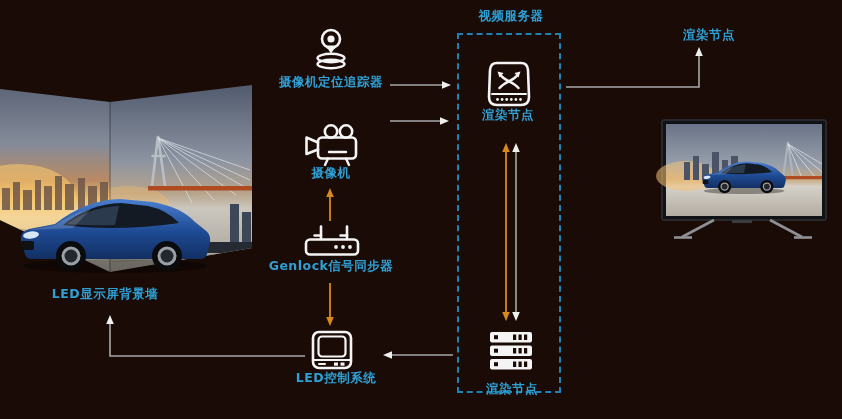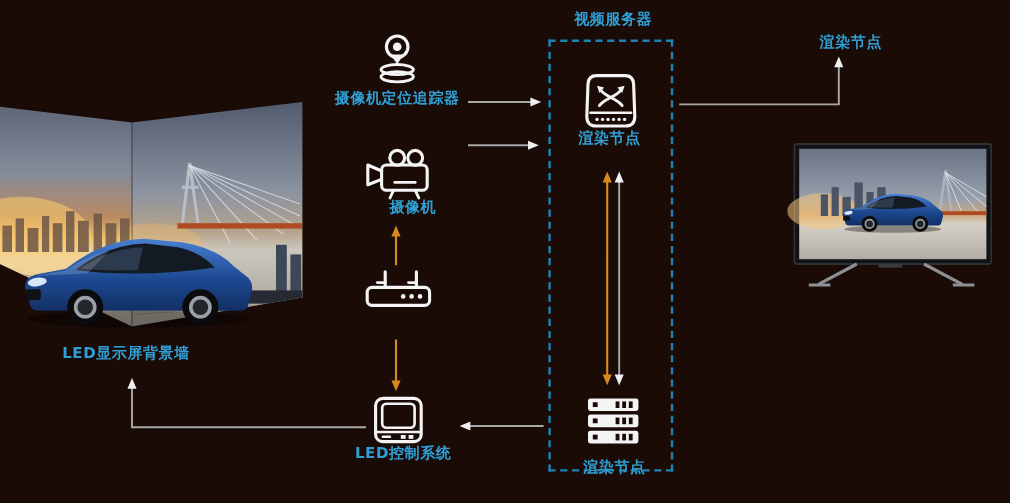--- a/index.html
+++ b/index.html
@@ -283,20 +283,21 @@
         <rect x="29.5" y="17" width="3.2" height="5.5"></rect>
         <rect x="35" y="17" width="3.2" height="5.5"></rect>
       <rect x="24" y="30.5" width="3.2" height="5.5"></rect>
         <rect x="29.5" y="30.5" width="3.2" height="5.5"></rect>
         <rect x="35" y="30.5" width="3.2" height="5.5"></rect>
     </g>
   </svg>
 
   <div class="label" style="left:331px;top:75px">摄像机定位追踪器</div>
   <div class="label" style="left:105px;top:287px">LED显示屏背景墙</div>
-  <div class="label" style="left:344px;top:166px">摄像机</div>
+  <div class="label" style="left:331px;top:166px">摄像机</div>
+  <div class="label" style="left:331px;top:259px">Genlock信号同步器</div>
   <div class="label" style="left:336px;top:371px">LED控制系统</div>
   <div class="label" style="left:511px;top:9px">视频服务器</div>
   <div class="label" style="left:508px;top:108px">渲染节点</div>
   <div class="label" style="left:512px;top:382px">渲染节点</div>
   <div class="label" style="left:709px;top:28px">渲染节点</div>
 
 </div>
 
 </body></html>

